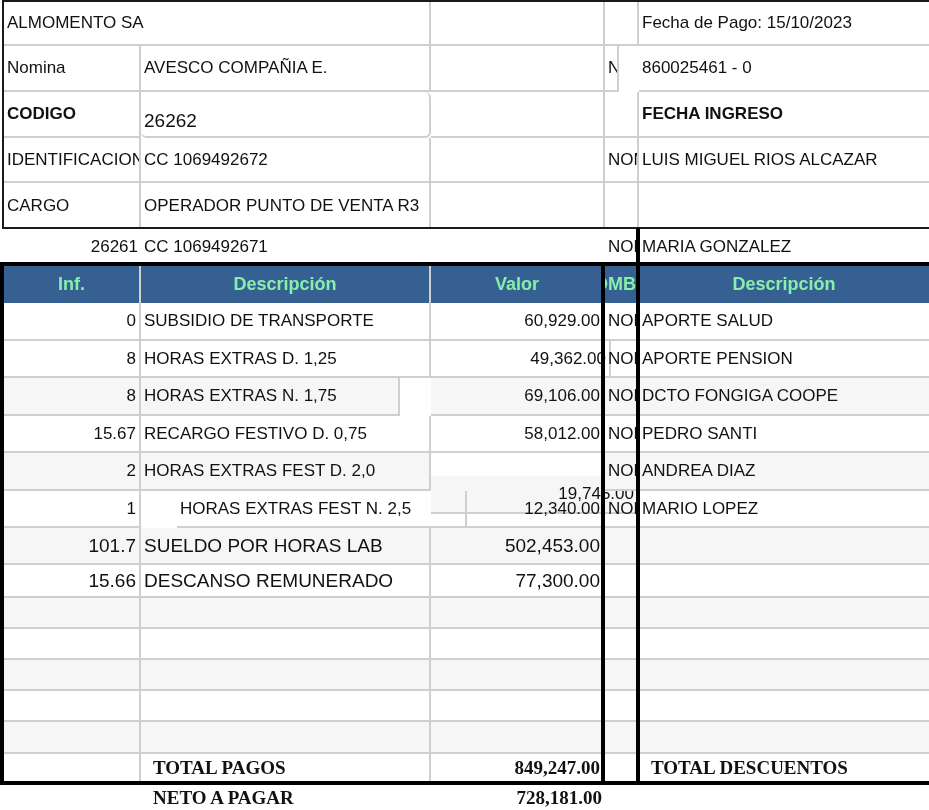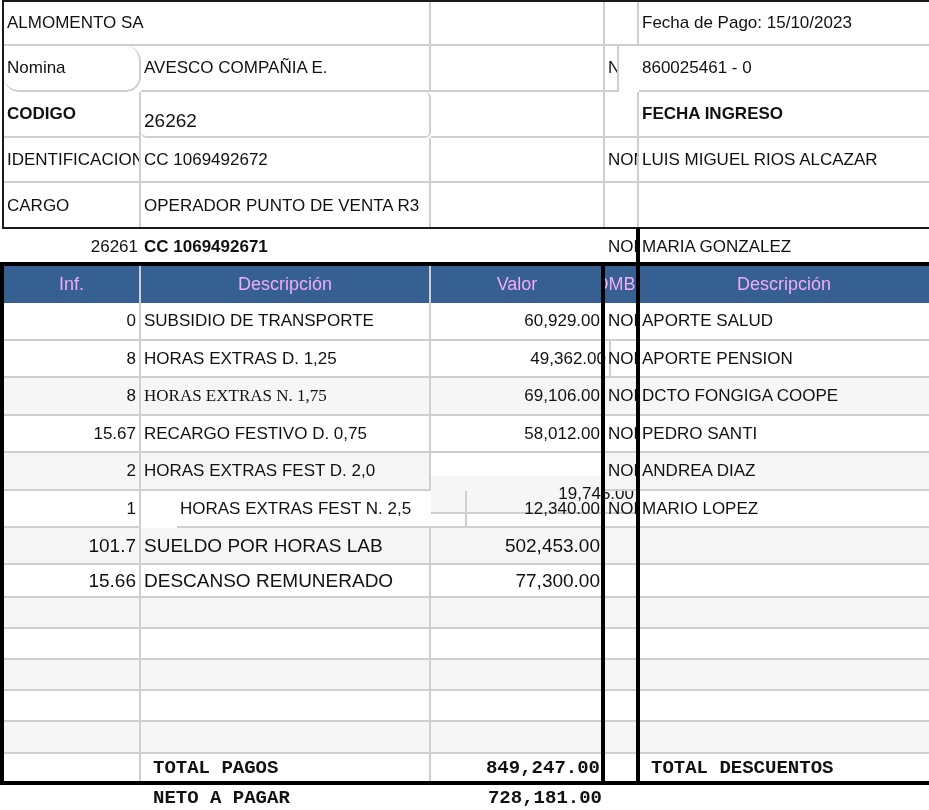--- a/index.html
+++ b/index.html
@@ -12,42 +12,42 @@
     .cell {
       position: absolute; white-space: nowrap; overflow: hidden;
       display: flex; align-items: center; padding: 0 3px;
       border-right: 2px solid #cfcfcf; border-bottom: 2px solid #cfcfcf;
     }
     .cell.right { justify-content: flex-end; }
     .cell.bold { font-weight: bold; text-align: right; }
     .cell.overflow { overflow: visible; }
     .noborder { border: none; }
     .hdr {
-      background: #366092; color: #f0abfc; font-weight: normal; font-size: 18px;
+      background: #366092; color: #86efac; font-weight: bold; font-size: 18px;
       justify-content: center; border-right: 2px solid #cfcfcf; border-bottom: none;
     }
     .alt { background: #f6f6f6; }
-    .serif { font-family: Liberation Mono, monospace; font-weight: bold; font-size: 19px; padding-left: 12px; }
+    .serif { font-family: Liberation Serif, serif; font-weight: bold; font-size: 19px; padding-left: 12px; }
     .thick-h { position: absolute; background: #000; height: 4px; }
     .thick-v { position: absolute; background: #000; width: 4px; }
     .thin-h { position: absolute; background: #1a1a1a; height: 2px; }
     .thin-v { position: absolute; background: #1a1a1a; width: 2px; }
   </style>
 </head>
 <body>
 
 <div>
 
   <div class="cell overflow" style="left:4px;top:2px;width:137px;height:44px;border-right:none;">ALMOMENTO SA</div>
   <div class="cell" style="left:141px;top:2px;width:290px;height:44px;"></div>
   <div class="cell" style="left:431px;top:2px;width:174px;height:44px;"></div>
   <div class="cell" style="left:605px;top:2px;width:34px;height:44px;"></div>
   <div class="cell" style="left:639px;top:2px;width:290px;height:44px;border-right:none;">Fecha de Pago: 15/10/2023</div>
 
-  <div class="cell" style="left:4px;top:46px;width:137px;height:46px;border-radius:15px;">Nomina</div>
+  <div class="cell" style="left:4px;top:46px;width:137px;height:46px;">Nomina</div>
   <div class="cell" style="left:141px;top:46px;width:290px;height:46px;">AVESCO COMPAÑIA E.</div>
   <div class="cell" style="left:431px;top:46px;width:174px;height:46px;"></div>
   <div class="cell" style="left:605px;top:46px;width:14px;height:46px;">NIT</div>
   <div class="cell" style="left:639px;top:46px;width:290px;height:46px;border-right:none;">860025461 - 0</div>
 
   <div class="cell bold" style="left:4px;top:92px;width:137px;height:46px;align-items:flex-start;padding-top:12px;">CODIGO</div>
   <div class="cell" style="left:141px;top:92px;width:290px;height:46px;align-items:flex-end;padding-bottom:4px;font-size:19px;border-radius:6px;">26262</div>
   <div class="cell" style="left:431px;top:92px;width:174px;height:46px;"></div>
   <div class="cell" style="left:605px;top:92px;width:34px;height:46px;"></div>
   <div class="cell bold" style="left:639px;top:92px;width:290px;height:46px;border-right:none;">FECHA INGRESO</div>
@@ -64,21 +64,21 @@
   <div class="cell" style="left:605px;top:183px;width:34px;height:45px;border-bottom:none;"></div>
   <div class="cell" style="left:639px;top:183px;width:290px;height:45px;border-right:none;border-bottom:none;"></div>
 
   <div class="thin-h" style="left:2px;top:0;width:927px;"></div>
   <div class="thin-h" style="left:2px;top:227px;width:927px;"></div>
   <div class="thin-v" style="left:2px;top:0;height:229px;"></div>
 </div>
 
 <div>
   <div class="cell right noborder" style="left:4px;top:229px;width:137px;height:35px;">26261</div>
-  <div class="cell noborder" style="left:141px;top:229px;width:290px;height:35px;font-weight:bold;">CC 1069492671</div>
+  <div class="cell noborder" style="left:141px;top:229px;width:290px;height:35px;">CC 1069492671</div>
   <div class="cell noborder" style="left:605px;top:229px;width:34px;height:35px;">NOMBRE</div>
   <div class="cell noborder" style="left:639px;top:229px;width:290px;height:35px;">MARIA GONZALEZ</div>
 </div>
 
 <div>
   <div class="cell hdr" style="left:4px;top:266px;width:137px;height:37px;">Inf.</div>
   <div class="cell hdr" style="left:141px;top:266px;width:290px;height:37px;">Descripción</div>
   <div class="cell hdr" style="left:431px;top:266px;width:174px;height:37px;">Valor</div>
   <div class="cell hdr" style="left:605px;top:266px;width:34px;height:37px;">NOMBRE</div>
   <div class="cell hdr" style="left:639px;top:266px;width:290px;height:37px;border-right:none;">Descripción</div>
@@ -97,21 +97,21 @@
   <div>
     <div class="cell right alt" style="left:4px;top:341px;width:137px;height:37px;background:#fff;">8</div>
     <div class="cell" style="left:141px;top:341px;width:290px;height:37px;">HORAS EXTRAS D. 1,25</div>
     <div class="cell right" style="left:431px;top:341px;width:180px;height:37px;">49,362.00</div>
     <div class="cell" style="left:605px;top:341px;width:34px;height:37px;">NOMBRE</div>
     <div class="cell" style="left:639px;top:341px;width:290px;height:37px;border-right:none;">APORTE PENSION</div>
   </div>
 
   <div>
     <div class="cell right alt" style="left:4px;top:378px;width:137px;height:38px;">8</div>
-    <div class="cell alt" style="left:141px;top:378px;width:290px;height:38px;font-family:Liberation Serif, serif;">HORAS EXTRAS N. 1,75</div>
+    <div class="cell alt" style="left:141px;top:378px;width:259px;height:38px;">HORAS EXTRAS N. 1,75</div>
     <div class="cell right alt" style="left:431px;top:378px;width:174px;height:38px;">69,106.00</div>
     <div class="cell alt" style="left:605px;top:378px;width:34px;height:38px;">NOMBRE</div>
     <div class="cell alt" style="left:639px;top:378px;width:290px;height:38px;border-right:none;">DCTO FONGIGA COOPE</div>
   </div>
 
   <div>
     <div class="cell right" style="left:4px;top:416px;width:137px;height:37px;">15.67</div>
     <div class="cell" style="left:141px;top:416px;width:290px;height:37px;">RECARGO FESTIVO D. 0,75</div>
     <div class="cell right" style="left:431px;top:416px;width:174px;height:37px;">58,012.00</div>
     <div class="cell" style="left:605px;top:416px;width:34px;height:37px;">NOMBRE</div>

